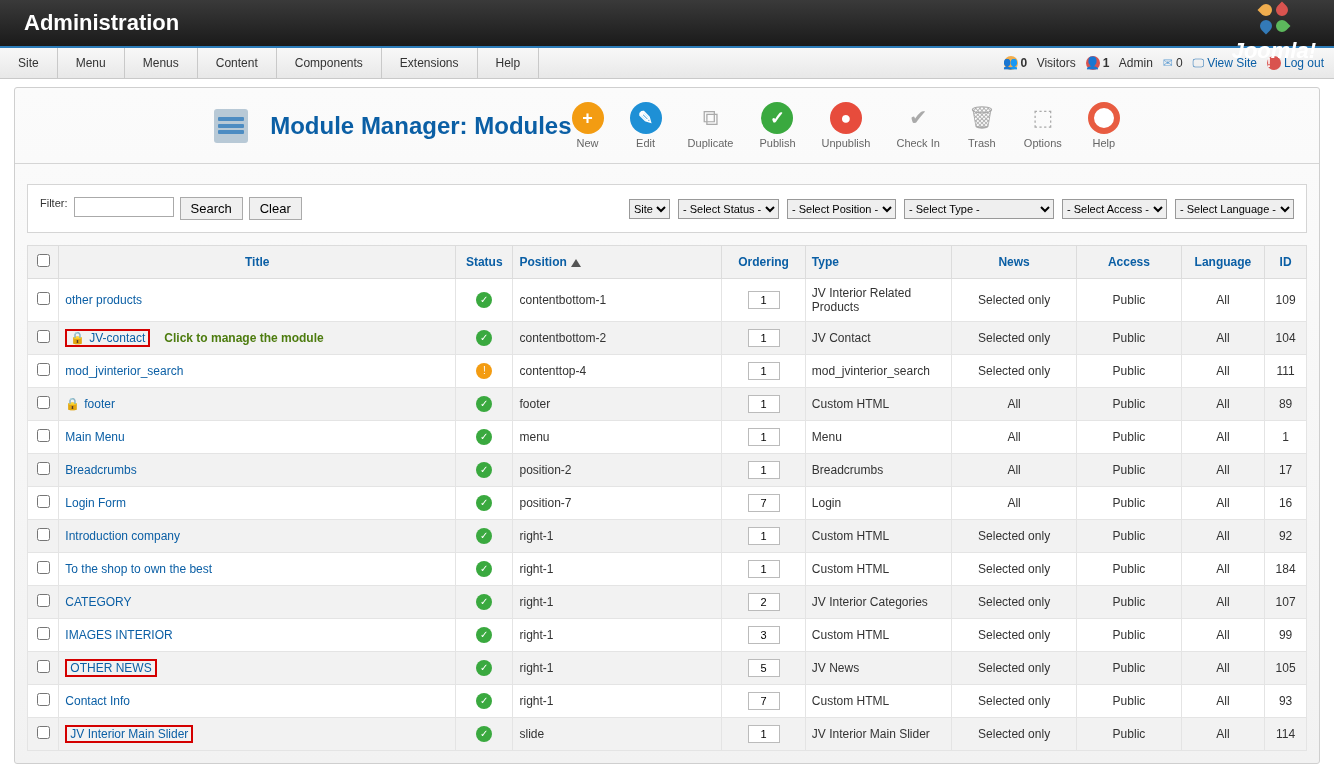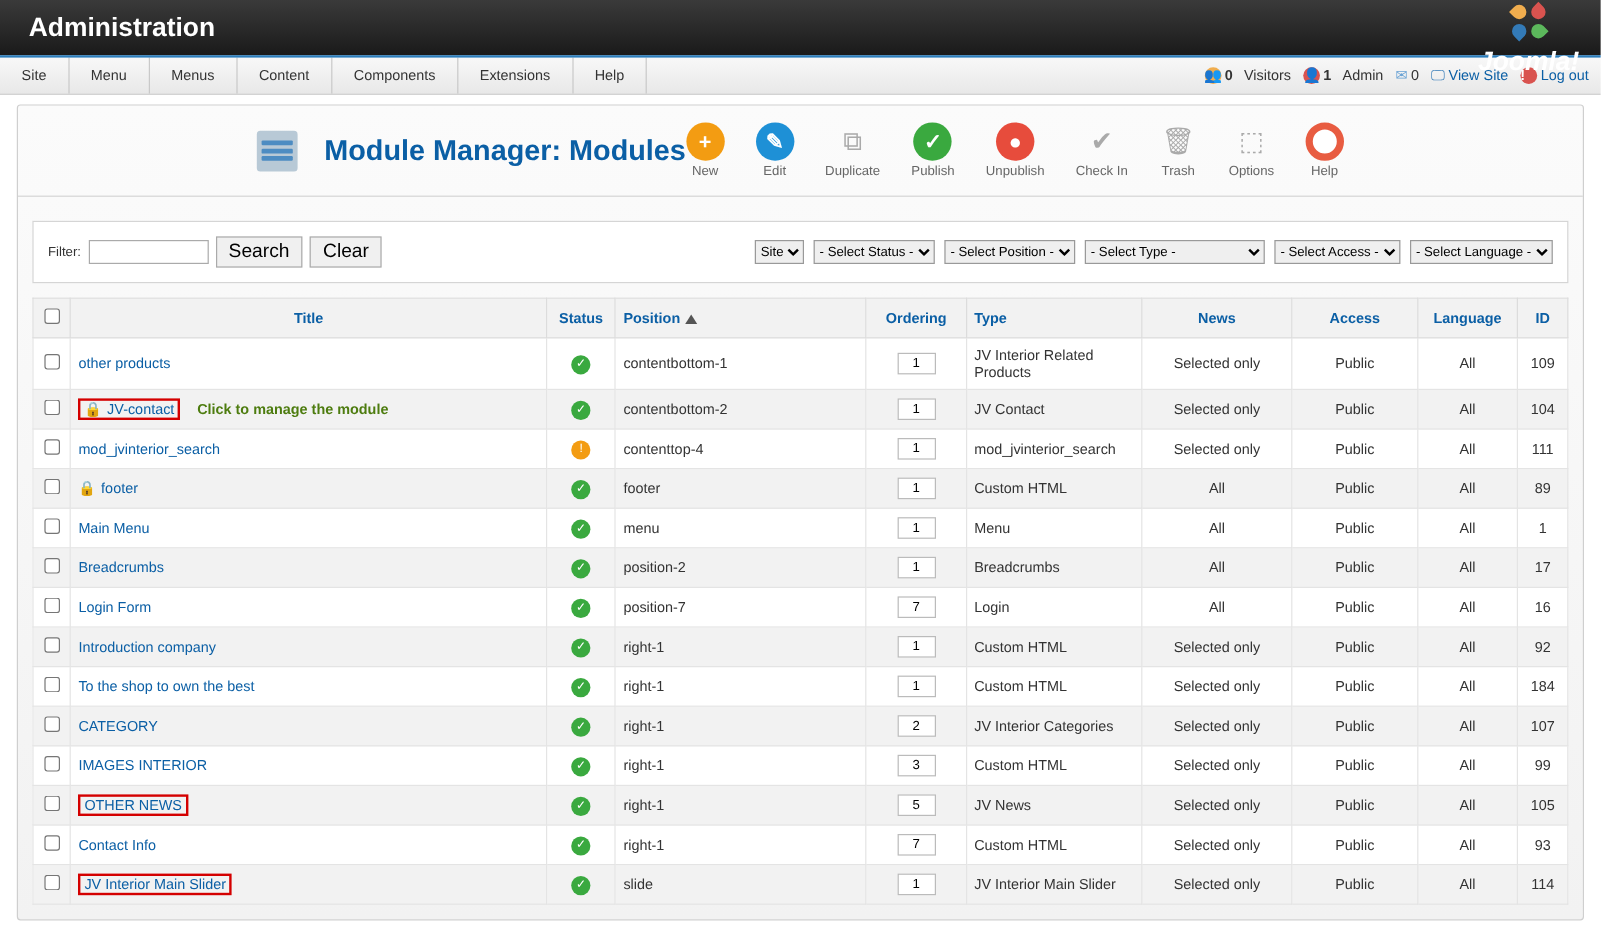--- a/index.html
+++ b/index.html
@@ -18,23 +18,23 @@
 .panel-header { display:flex; align-items:center; justify-content:center; padding:14px 20px; border-bottom:1px solid #d5d5d5; }
 .panel-title { display:flex; align-items:center; gap:22px; color:#0b5fa5; font-size:24px; font-weight:bold; }
 .panel-title .ticon { width:34px; height:34px; background:#b8c9d6; border-radius:3px; display:flex; flex-direction:column; justify-content:space-evenly; padding:6px 4px; }
 .panel-title .ticon div { height:4px; background:#4d8cc2; border-radius:1px; }
 .toolbar { display:flex; gap:26px; }
 .toolbar .btn { display:flex; flex-direction:column; align-items:center; font-size:11px; color:#666; cursor:pointer; gap:3px; }
 .toolbar .circ { width:32px; height:32px; border-radius:50%; display:flex; align-items:center; justify-content:center; color:#fff; font-weight:bold; font-size:18px; }
 .c-new{background:#f39c12;} .c-edit{background:#1e90d6;} .c-pub{background:#3aa93f;} .c-unpub{background:#e74c3c;} .c-check{color:#f39c12;} .c-trash{color:#1e90d6;} .c-opt{color:#888;} .c-help{background:#fff;border:6px solid #e85c41;width:32px;height:32px;border-radius:50%;}
 .gray{width:32px;height:32px;display:flex;align-items:center;justify-content:center;color:#aaa;font-size:22px;}
 .filterbar { background:#fff; border:1px solid #d5d5d5; margin-top:20px; padding:12px 12px; display:flex; justify-content:space-between; align-items:center; }
-.filterbar .fl { display:flex; align-items:center; gap:6px; }
+.filterbar .fl { display:flex; align-items:flex-start; gap:6px; }
 .filterbar input[type=text]{ border:1px solid #aaa; height:20px; width:100px; }
-.filterbar button { background:#f0f0f0; border:1px solid #aaa; padding:3px 10px; cursor:pointer; font-size:16px; }
+.filterbar button { background:#f0f0f0; border:1px solid #aaa; padding:3px 10px; cursor:pointer; font-size:13px; }
 .filterbar select { font-size:11px; border:1px solid #999; height:20px; background:#efefef; }
 .filterbar .fr { display:flex; gap:8px; }
 table.grid { width:100%; border-collapse:collapse; margin-top:12px; background:#fff; font-size:12px; }
 table.grid th { background:#f2f2f2; color:#0b5fa5; font-weight:bold; padding:8px 6px; border:1px solid #dcdcdc; text-align:left; }
 table.grid th.center, table.grid td.center { text-align:center; }
 table.grid td { padding:7px 6px; border:1px solid #e4e4e4; color:#333; }
 table.grid tbody tr:nth-child(even) td { background:#f2f2f2; }
 table.grid a { color:#0b5fa5; text-decoration:none; }
 .status { display:inline-block; width:16px; height:16px; border-radius:50%; color:#fff; font-size:10px; line-height:16px; text-align:center; }
 .st-on{background:#3aa93f;} .st-warn{background:#f39c12;}

